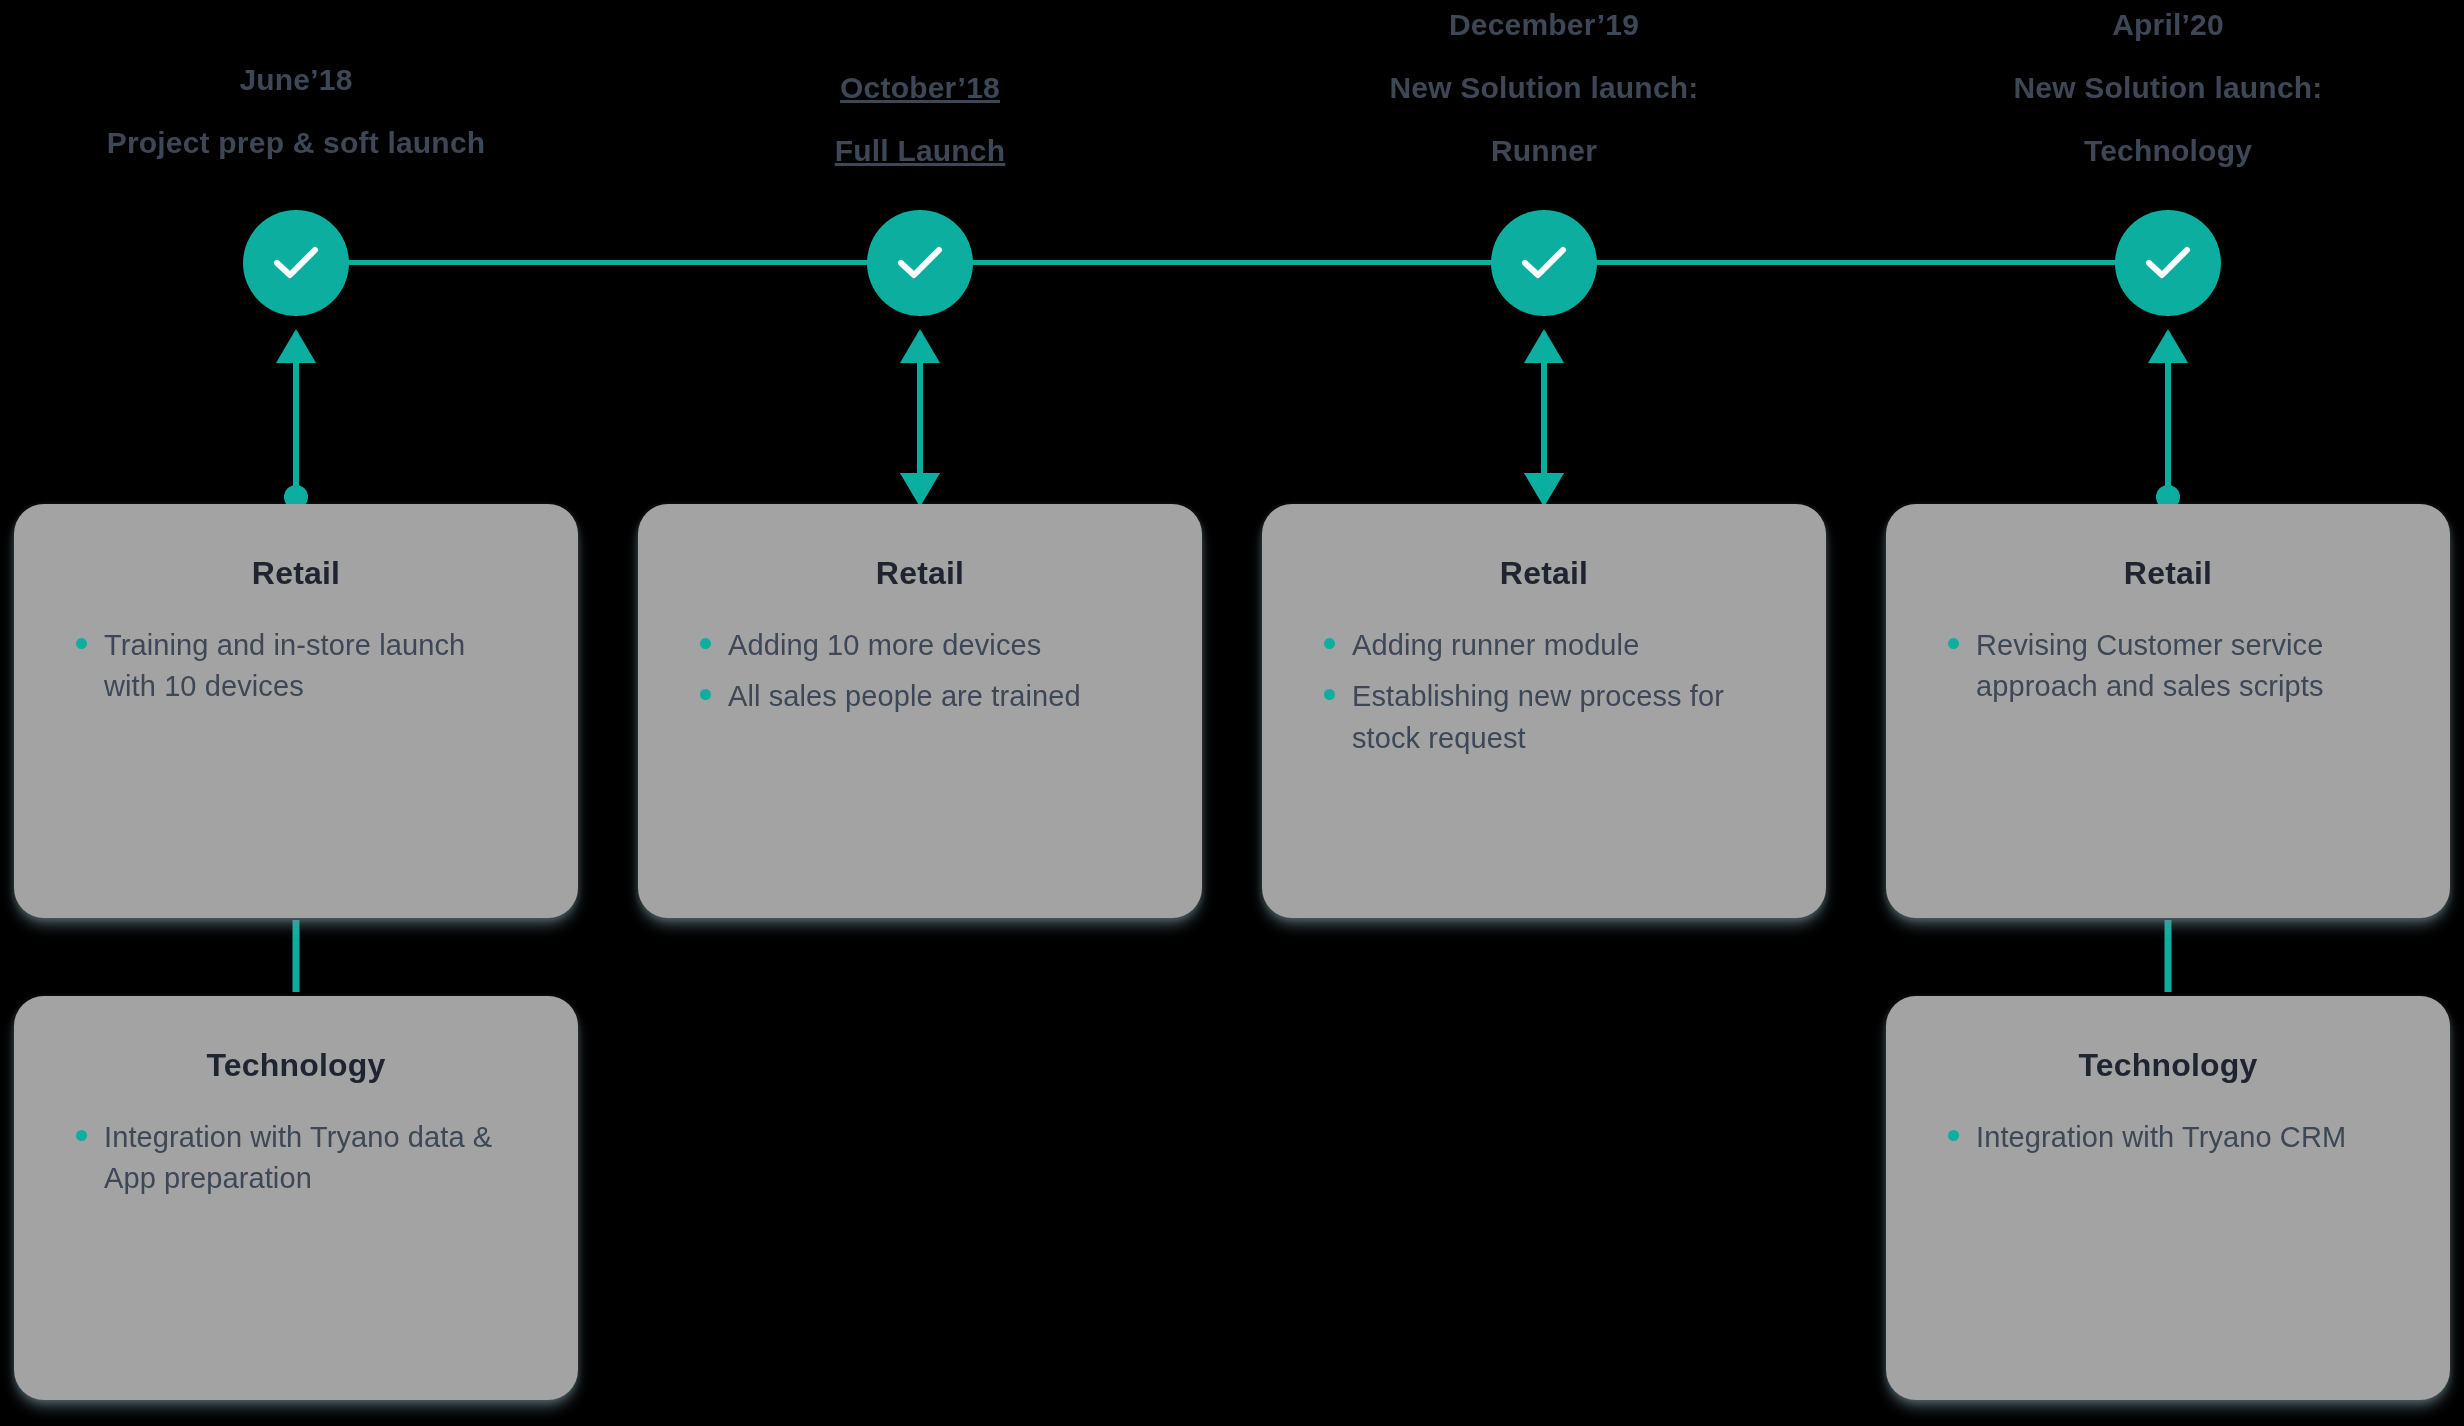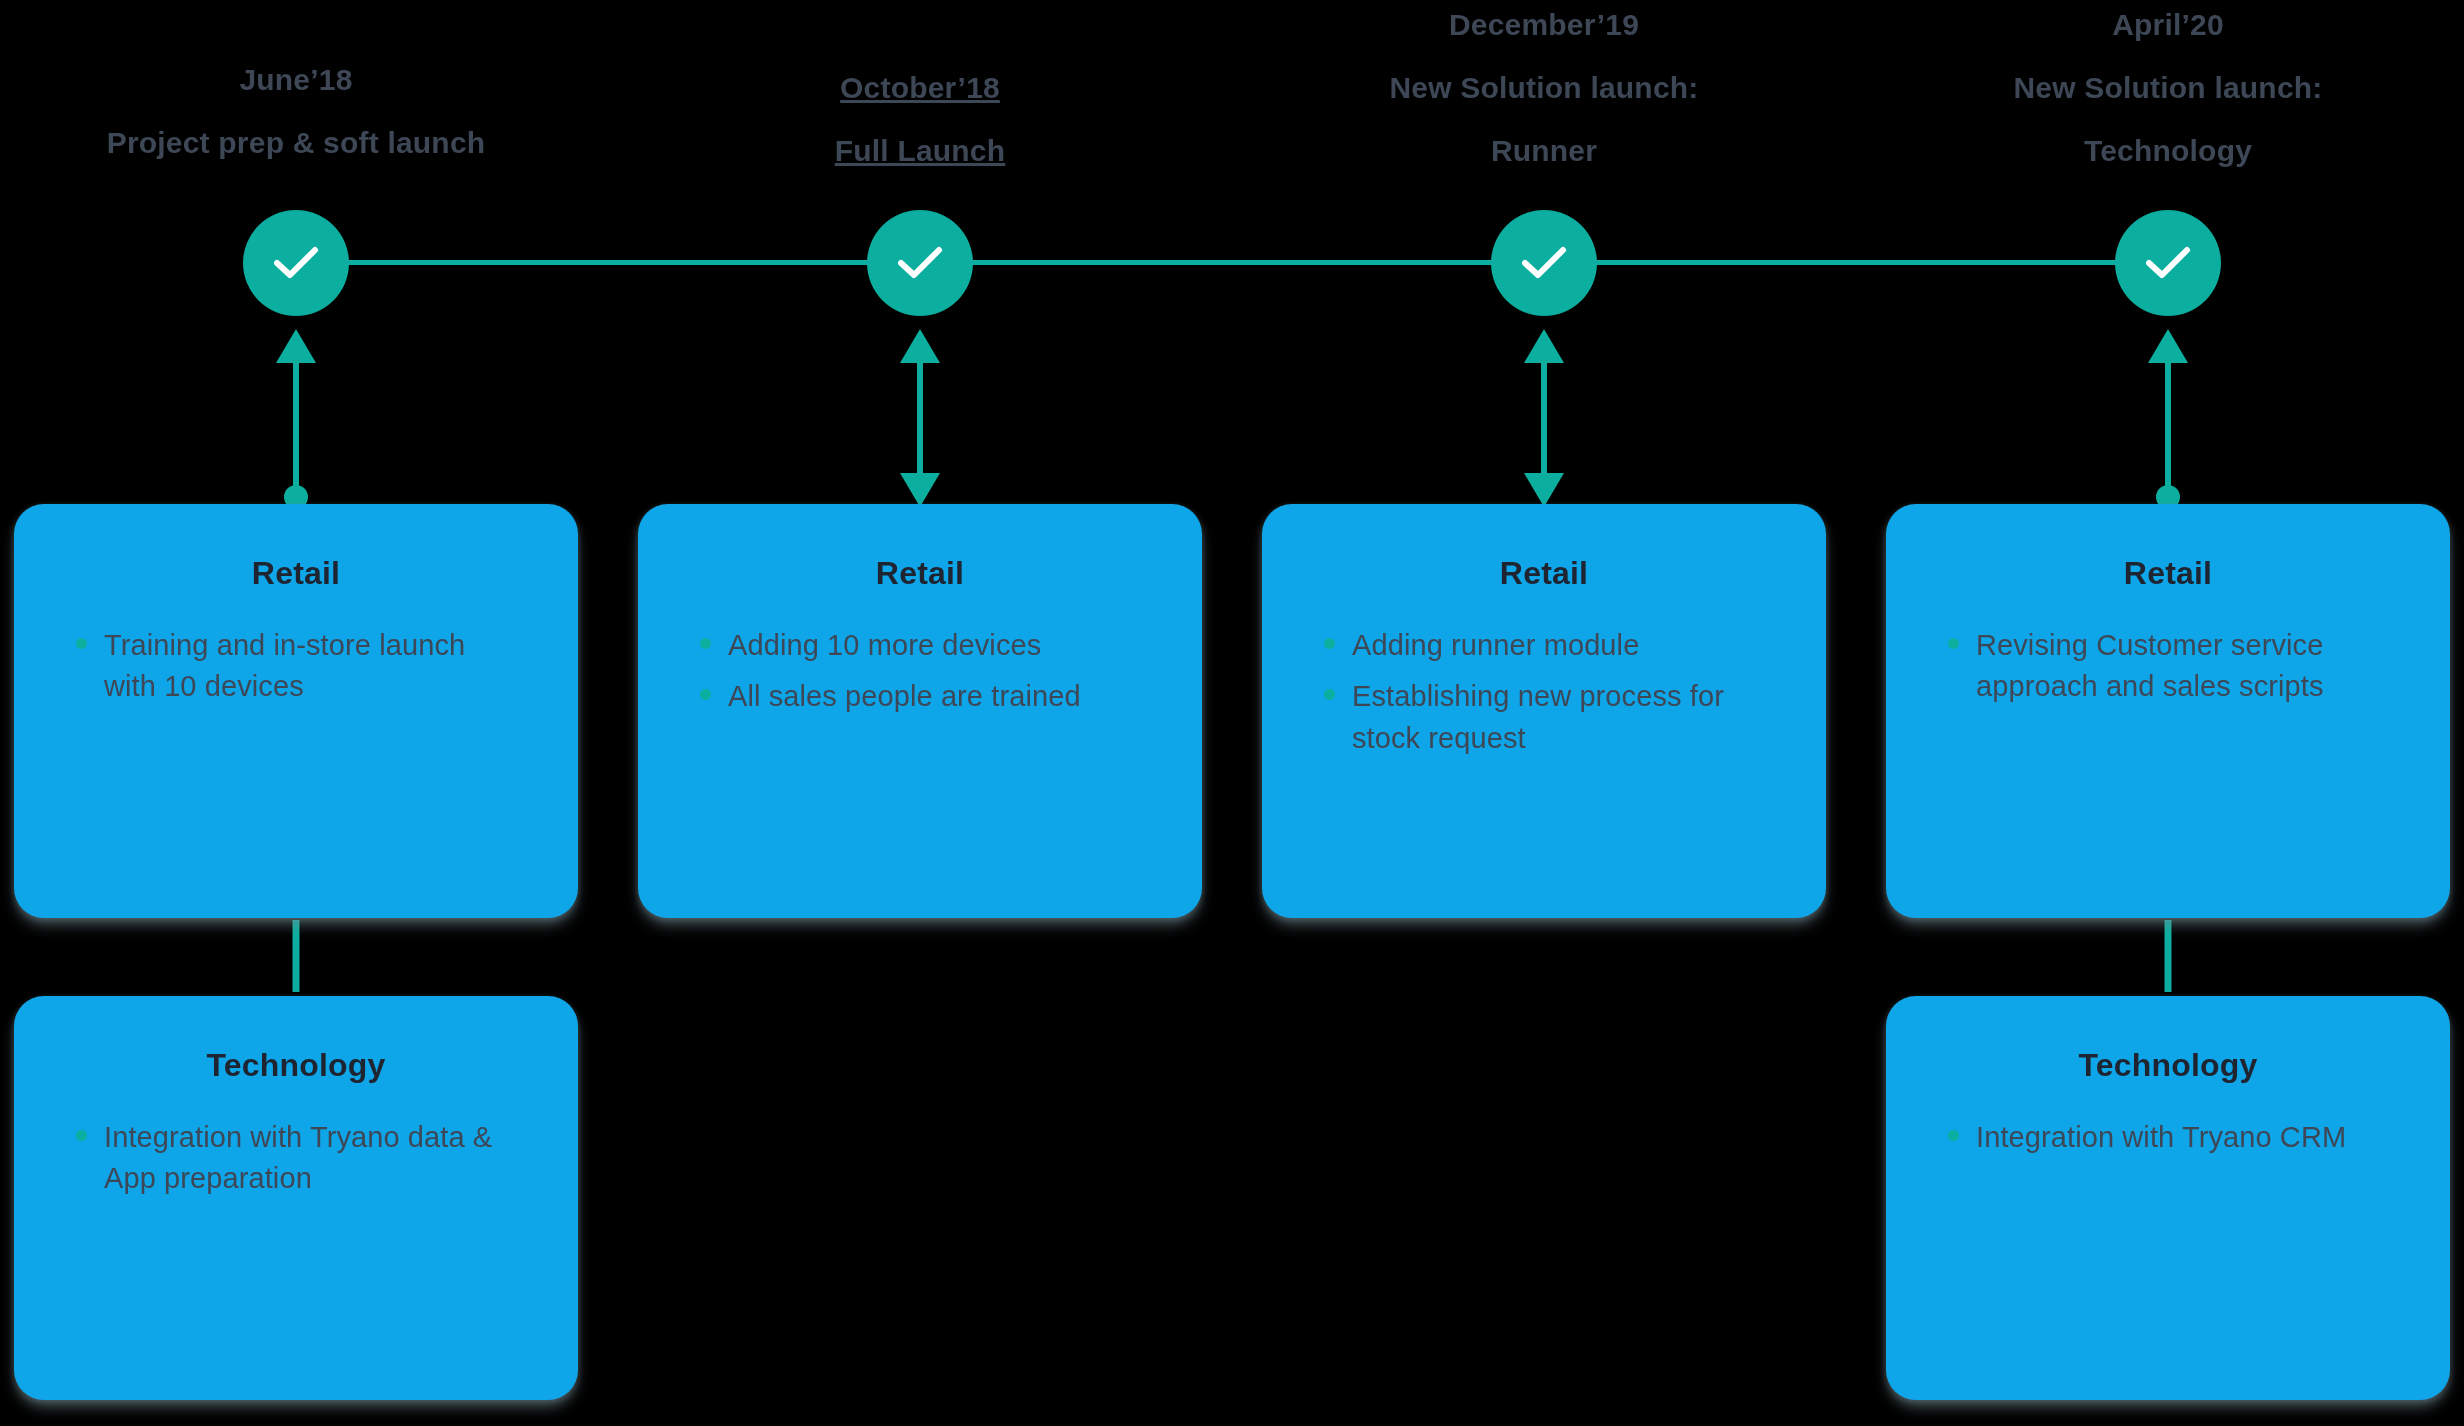--- a/index.html
+++ b/index.html
@@ -70,21 +70,21 @@
   .card-link {
     position: absolute;
     width: 7px;
     background: #0caf9f;
     transform: translateX(-50%);
   }
 
   
   .card {
     position: absolute;
-    background: #0ea5e9;
+    background: #a3a3a3;
     border-radius: 30px;
     box-shadow: 0 9px 14px -2px rgba(115,140,150,0.55),
                 0 2px 6px rgba(120,145,155,0.35);
     box-sizing: border-box;
     padding: 52px 40px 30px 40px;
   }
   .card-title {
     text-align: center;
     font-size: 32px;
     font-weight: bold;

